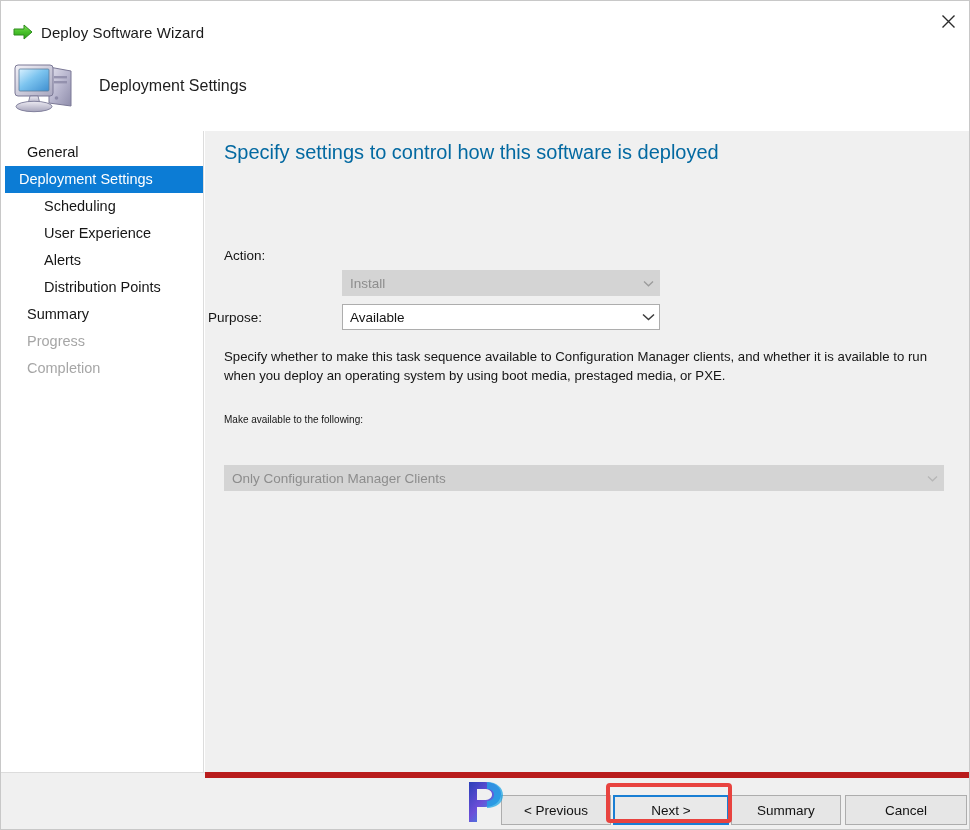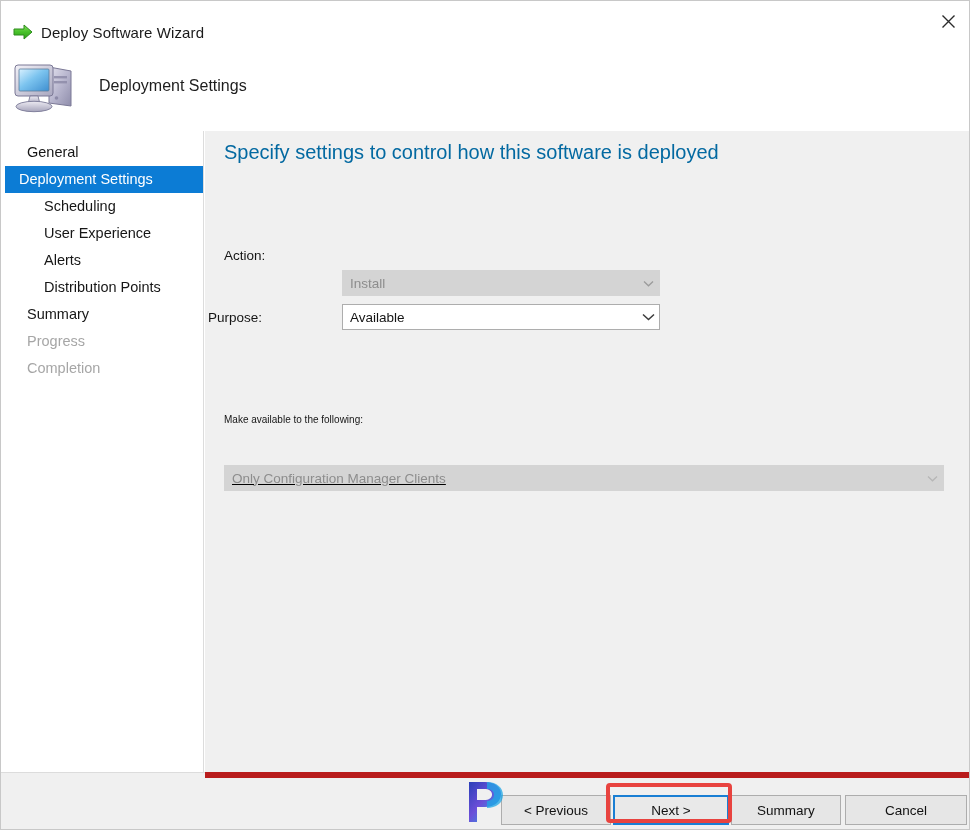--- a/index.html
+++ b/index.html
@@ -351,23 +351,24 @@
       </div>
       <div class="combo" style="left:137px; top:145px; width:318px;">
         <span class="combo-value">Available</span>
         <span class="chevron-down-icon">
           <svg width="13" height="8" viewBox="0 0 13 8">
               <path d="M1 1.5 L6.5 6.5 L12 1.5" fill="none" stroke="#3b3b3b" stroke-width="1.5"></path>
             </svg>
         </span>
       </div>
 
+      <div class="desc-text">Specify whether to make this task sequence available to Configuration Manager clients, and whether it is available to run when you deploy an operating system by using boot media, prestaged media, or PXE.</div>
 
       <div class="avail-label">Make available to the following:</div>
-      <div class="combo disabled" style="left:19px; top:306px; width:720px;text-decoration:underline;">
+      <div class="combo disabled" style="left:19px; top:306px; width:720px;">
         <span class="combo-value">Only Configuration Manager Clients</span>
         <span class="chevron-down-icon">
           <svg width="11" height="7" viewBox="0 0 11 7">
               <path d="M1 1.5 L5.5 5.8 L10 1.5" fill="none" stroke="#b6b6b6" stroke-width="1.3"></path>
             </svg>
         </span>
       </div>
     </div>
   </div>
 

